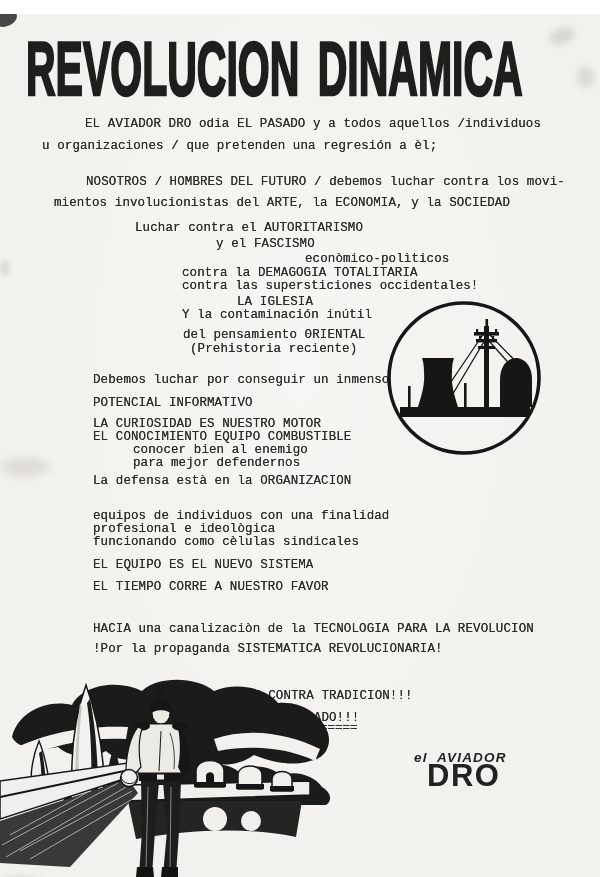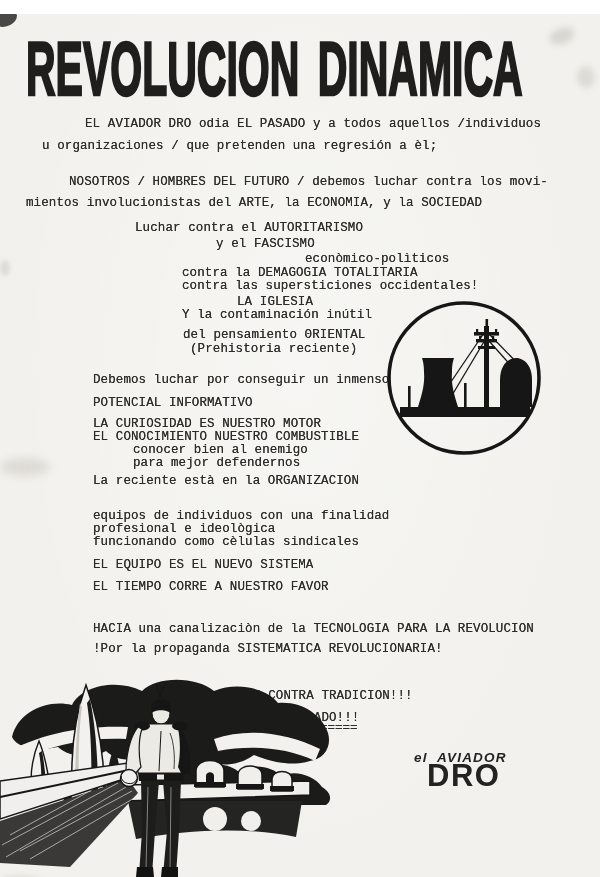--- a/index.html
+++ b/index.html
@@ -50,38 +50,38 @@
 </style>
 </head>
 <body>
 
 <div id="page">
 
   <div class="title">REVOLUCION DINAMICA</div>
 
   <div class="line" style="left:42px;top:125px">u organizaciones / que pretenden una regresión a èl;</div>
   <div class="line" style="left:85px;top:103px">EL AVIADOR DRO odia EL PASADO y a todos aquellos /individuos</div>
-  <div class="line" style="left:69px;top:161px">NOSOTROS / HOMBRES DEL FUTURO / debemos luchar contra los movi-</div>
-  <div class="line" style="left:26px;top:182px">mientos involucionistas del ARTE, la ECONOMIA, y la SOCIEDAD</div>
+  <div class="line" style="left:86px;top:161px">NOSOTROS / HOMBRES DEL FUTURO / debemos luchar contra los movi-</div>
+  <div class="line" style="left:54px;top:182px">mientos involucionistas del ARTE, la ECONOMIA, y la SOCIEDAD</div>
   <div class="line" style="left:135px;top:207px">Luchar contra el AUTORITARISMO</div>
   <div class="line" style="left:216px;top:223px">y el FASCISMO</div>
   <div class="line" style="left:305px;top:238px">econòmico-polìticos</div>
   <div class="line" style="left:182px;top:252px">contra la DEMAGOGIA TOTALITARIA</div>
   <div class="line" style="left:182px;top:265px">contra las supersticiones occidentales!</div>
   <div class="line" style="left:237px;top:281px">LA IGLESIA</div>
   <div class="line" style="left:183px;top:314px">del pensamiento ΘRIENTAL</div>
   <div class="line" style="left:182px;top:294px">Y la contaminación inútil</div>
   <div class="line" style="left:190px;top:328px">(Prehistoria reciente)</div>
   <div class="line" style="left:93px;top:359px">Debemos luchar por conseguir un inmenso</div>
   <div class="line" style="left:93px;top:382px">POTENCIAL INFORMATIVO</div>
   <div class="line" style="left:93px;top:403px">LA CURIOSIDAD ES NUESTRO MOTOR</div>
-  <div class="line" style="left:93px;top:416px">EL CONOCIMIENTO NUESTRO COMBUSTIBLE</div>
+  <div class="line" style="left:93px;top:416px">EL CONOCIMIENTO EQUIPO COMBUSTIBLE</div>
   <div class="line" style="left:133px;top:429px">conocer bien al enemigo</div>
   <div class="line" style="left:133px;top:442px">para mejor defendernos</div>
-  <div class="line" style="left:93px;top:460px">La reciente està en la ORGANIZACION</div>
+  <div class="line" style="left:93px;top:460px">La defensa està en la ORGANIZACION</div>
   <div class="line" style="left:93px;top:495px">equipos de individuos con una finalidad</div>
   <div class="line" style="left:93px;top:508px">profesional e ideològica</div>
   <div class="line" style="left:93px;top:521px">funcionando como cèlulas sindicales</div>
   <div class="line" style="left:93px;top:544px">EL EQUIPO ES EL NUEVO SISTEMA</div>
   <div class="line" style="left:93px;top:566px">EL TIEMPO CORRE A NUESTRO FAVOR</div>
   <div class="line" style="left:93px;top:608px">HACIA una canalizaciòn de la TECNOLOGIA PARA LA REVOLUCION</div>
   <div class="line" style="left:93px;top:628px">!Por la propaganda SISTEMATICA REVOLUCIONARIA!</div>
   <div class="line" style="left:215px;top:675px">ACCION CONTRA TRADICION!!!</div>
   <div class="line" style="left:215px;top:697px">MUERTE AL PASADO!!!</div>
   <div class="line" style="left:215px;top:707px;letter-spacing:0">===================</div>

